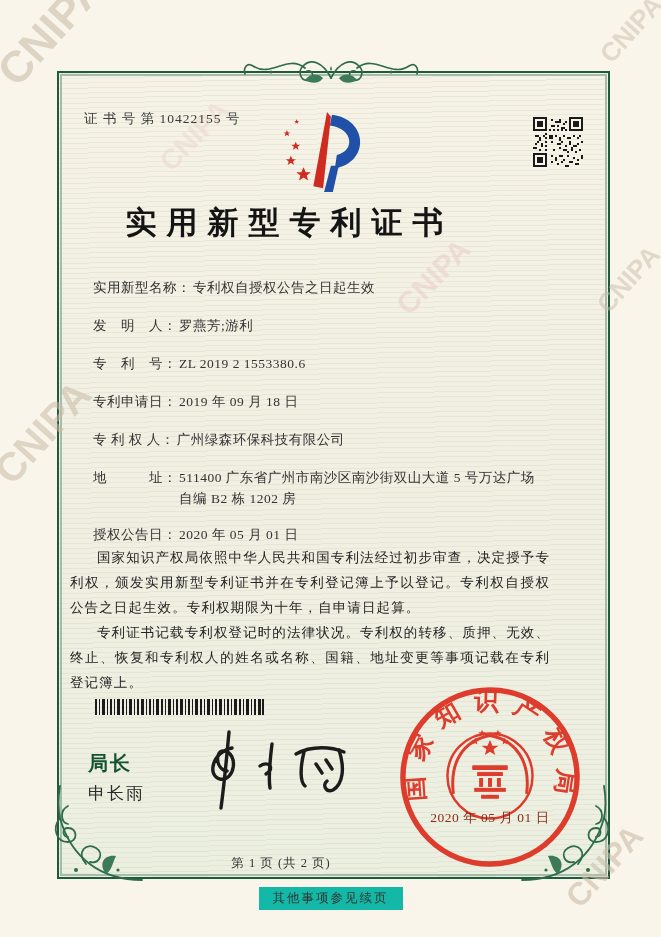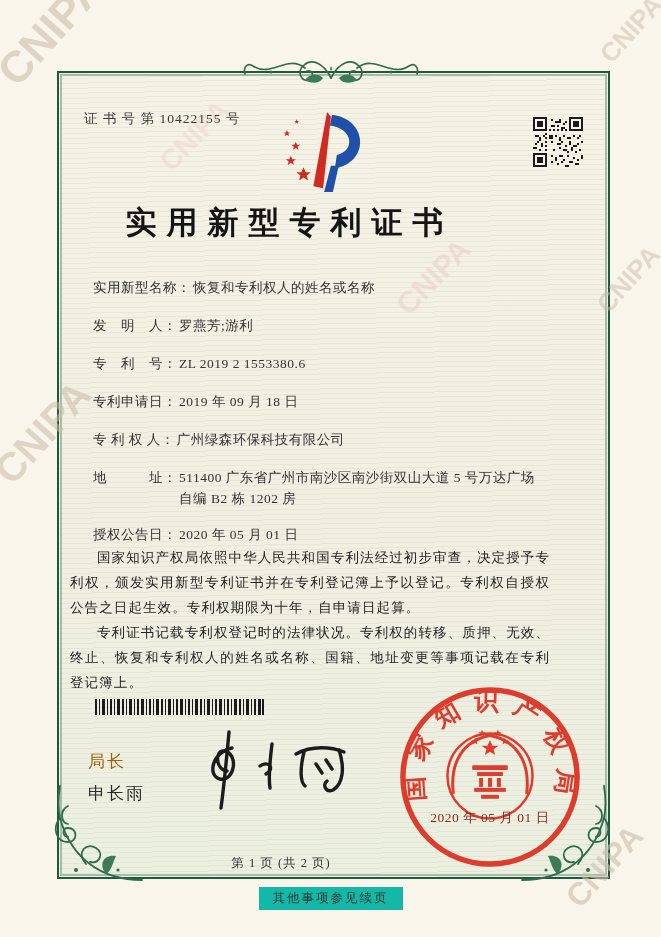--- a/index.html
+++ b/index.html
@@ -50,21 +50,21 @@
   .grant-row .grp2 { margin-left:26px; display:flex; }
 
   
   .paras { position:absolute; z-index:2; left:70px; top:545px; width:480px;
            font-size:13.5px; line-height:25px; color:#242424; text-align:justify;
            letter-spacing:1.1px; }
   .paras p { text-indent:2em; }
 
   
   .barcode { position:absolute; z-index:2; left:95px; top:699px; }
-  .signoff-title { position:absolute; z-index:2; left:88px; top:750px; font-size:17px; color:#a16207; letter-spacing:2px; }
+  .signoff-title { position:absolute; z-index:2; left:88px; top:750px; font-size:20px; color:#14532d; letter-spacing:2px;font-weight:bold; }
   .signoff-name  { position:absolute; z-index:2; left:88px; top:782px; font-size:17px; color:#2a2a2a; letter-spacing:2px; }
   .signature { position:absolute; z-index:2; left:192px; top:724px; }
   .seal { position:absolute; z-index:3; left:396px; top:683px; opacity:.93; }
   .seal-date { position:absolute; z-index:4; left:398px; top:809px; width:184px; text-align:center;
                font-size:13.5px; color:#8e2c1c; letter-spacing:.5px; }
   .footer-page { position:absolute; z-index:2; left:57px; top:855px; width:448px; text-align:center;
                  font-size:12.5px; color:#333; letter-spacing:1px; }
   .footer-note { position:absolute; z-index:2; left:50%; transform:translateX(-50%); top:887px;
                  background:#14b8a6; padding:3px 14px; font-size:12.5px; color:#333; letter-spacing:2px; }
 </style>
@@ -220,21 +220,21 @@
         <rect x="21" y="23" width="2" height="1"></rect>
         <rect x="19" y="22" width="1" height="1"></rect>
     </g>
   </svg>
 
   <div class="title">实用新型专利证书</div>
 
   <div class="fields">
     <div class="field">
       <span class="flabel">实用新型名称：</span>
-      <span class="fvalue">恢复和专利权人的姓名或名称</span>
+      <span class="fvalue">专利权自授权公告之日起生效</span>
     </div>
     <div class="field">
       <span class="flabel">发　明　人：</span>
       <span class="fvalue">罗燕芳;游利</span>
     </div>
     <div class="field">
       <span class="flabel">专　利　号：</span>
       <span class="fvalue">ZL 2019 2 1553380.6</span>
     </div>
     <div class="field">

